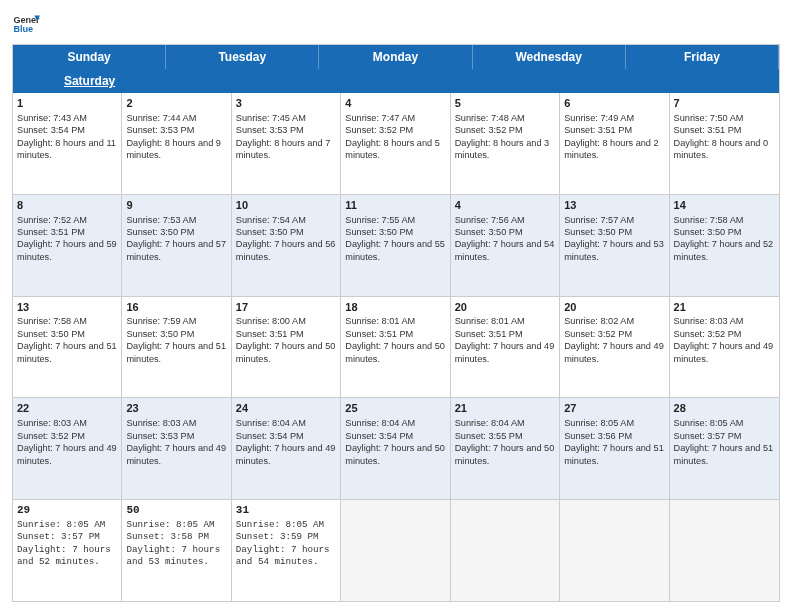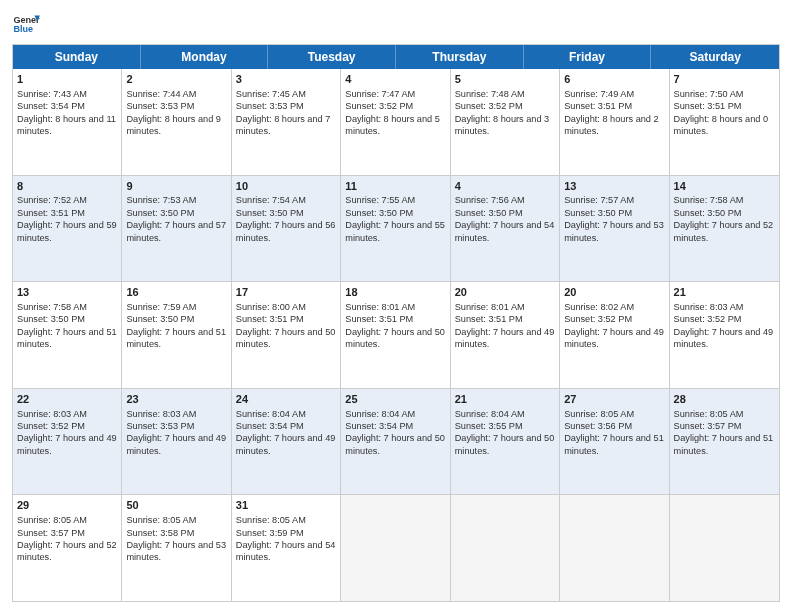--- a/index.html
+++ b/index.html
@@ -46,44 +46,44 @@
       color: #555;
     }
     .calendar {
       flex: 1;
       display: flex;
       flex-direction: column;
       border: 1px solid #ccc;
     }
     .cal-header-row {
       display: grid;
-      grid-template-columns: repeat(6, 1fr);
+      grid-template-columns: repeat(5, 1fr);
       background: #1a6bb5;
     }
     .cal-header-cell {
       color: #fff;
       font-size: 12px;
       font-weight: bold;
       text-align: center;
       padding: 5px 2px;
       border-right: 1px solid rgba(255,255,255,0.3);
     }
-    .cal-header-cell:last-child { border-right: none; }
+    .cal-header-cell:last-child { border-right: none; text-decoration: underline; }
     .cal-body {
       flex: 1;
       display: flex;
       flex-direction: column;
     }
     .cal-row {
       display: grid;
       grid-template-columns: repeat(7, 1fr);
       flex: 1;
       border-bottom: 1px solid #ccc;
     }
-    .cal-row:last-child { border-bottom: none; }
+    .cal-row:last-child { border-bottom: none; font-family: Liberation Mono, monospace; }
     .cal-cell {
       border-right: 1px solid #ccc;
       padding: 3px 4px;
       font-size: 9.2px;
       color: #333;
       line-height: 1.35;
       background: #fff;
     }
     .cal-cell:last-child { border-right: none; }
     .cal-cell.empty { background: #f5f5f5; }
@@ -110,23 +110,23 @@
     </div>
     <div class="title-block">
       <div class="month-title"></div>
       <div class="subtitle"></div>
     </div>
   </div>
 
   <div class="calendar">
     <div class="cal-header-row">
     <div class="cal-header-cell">Sunday</div>
+        <div class="cal-header-cell">Tuesday</div>
         <div class="cal-header-cell">Monday</div>
-        <div class="cal-header-cell">Tuesday</div>
-        <div class="cal-header-cell">Thursday</div>
+        <div class="cal-header-cell">Wednesday</div>
         <div class="cal-header-cell">Friday</div>
         <div class="cal-header-cell">Saturday</div>
       </div>
     <div class="cal-body">
     <div class="cal-row">
           <div class="cal-cell"><span class="day-num">1</span><span>Sunrise: 7:43 AM<br>Sunset: 3:54 PM<br>Daylight: 8 hours and 11 minutes.</span></div>
           <div class="cal-cell"><span class="day-num">2</span><span>Sunrise: 7:44 AM<br>Sunset: 3:53 PM<br>Daylight: 8 hours and 9 minutes.</span></div>
           <div class="cal-cell"><span class="day-num">3</span><span>Sunrise: 7:45 AM<br>Sunset: 3:53 PM<br>Daylight: 8 hours and 7 minutes.</span></div>
           <div class="cal-cell"><span class="day-num">4</span><span>Sunrise: 7:47 AM<br>Sunset: 3:52 PM<br>Daylight: 8 hours and 5 minutes.</span></div>
           <div class="cal-cell"><span class="day-num">5</span><span>Sunrise: 7:48 AM<br>Sunset: 3:52 PM<br>Daylight: 8 hours and 3 minutes.</span></div>

